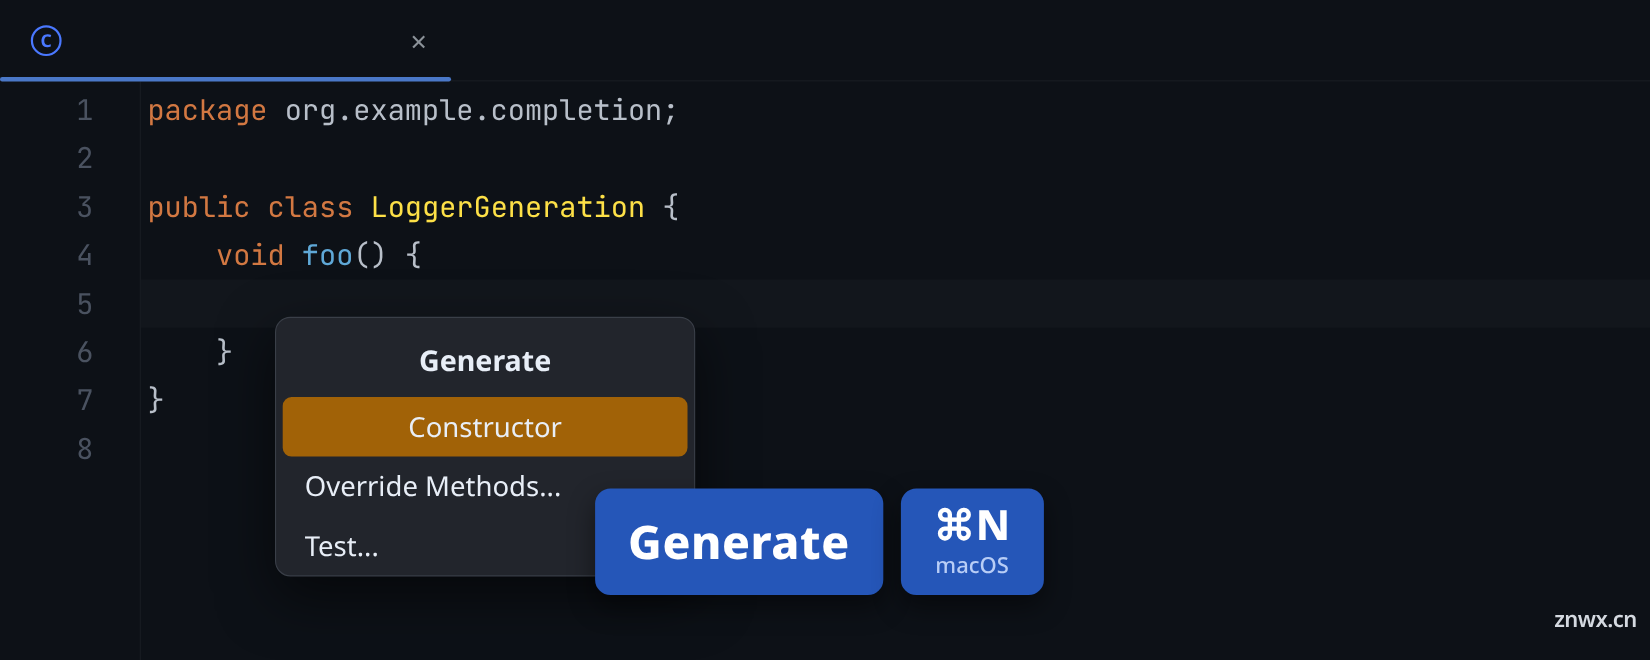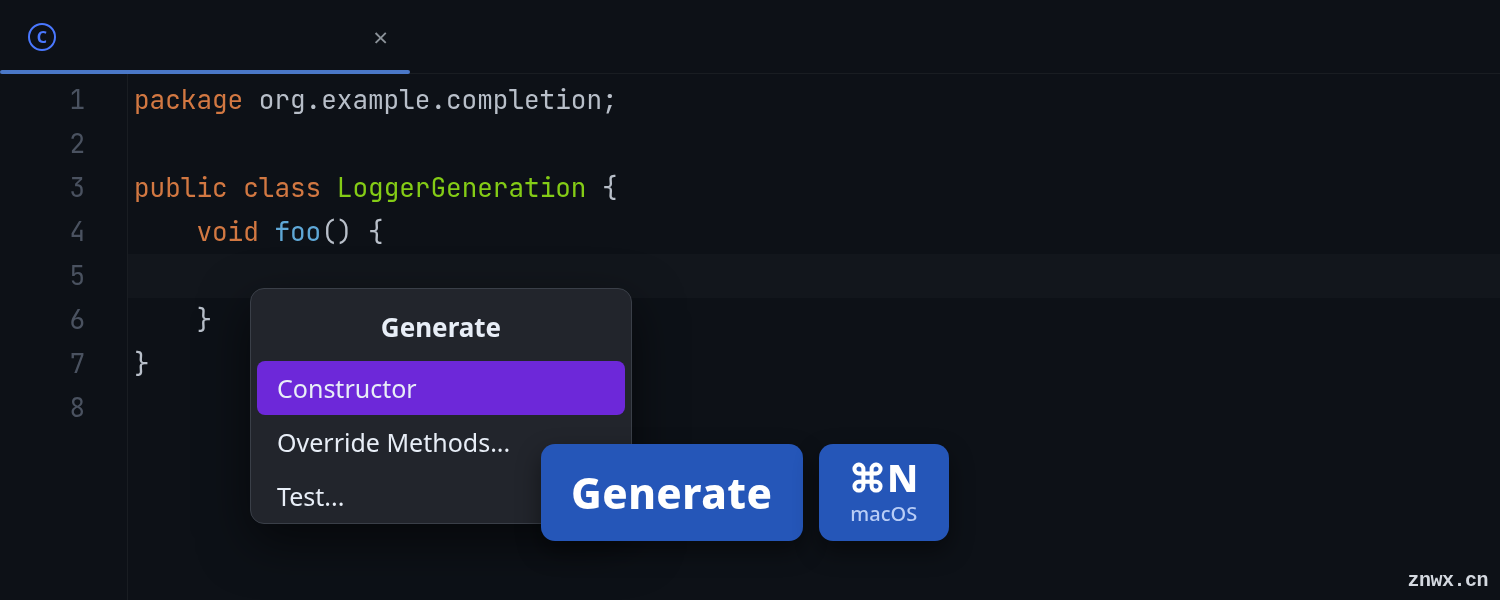--- a/index.html
+++ b/index.html
@@ -82,21 +82,21 @@
   .line.hl {
     background: rgba(255,255,255,0.025);
     margin-left: -6px;
     padding-left: 6px;
     margin-right: 0;
   }
 
   
   .kw { color: #d27842; }       
   .pkg { color: #b8bfc9; }      
-  .cls { color: #84cc16; }      
+  .cls { color: #fde047; }      
   .fn  { color: #5fa8d7; }      
   .pn  { color: #b8bfc9; }      
 
   
   .popup {
     position: absolute;
     left: 250px;
     top: 288px;
     width: 382px;
     background: #22252c;
@@ -116,21 +116,22 @@
   }
   .popup-item {
     font-size: 25px;
     color: #e8eef7;
     padding: 10px 20px;
     margin: 0 6px;
     border-radius: 8px;
     cursor: pointer;
   }
   .popup-item.selected {
-    background: #6d28d9;
+    background: #a16207;
+    text-align: center;
   }
 
   
   .badge-row {
     position: absolute;
     left: 541px;
     top: 444px;
     display: flex;
     gap: 16px;
     z-index: 10;
@@ -158,27 +159,26 @@
     font-weight: 500;
     color: #b8cdf6;
     margin-top: 4px;
     text-align: right;
   }
 
   
   .watermark {
     position: absolute;
     right: 12px;
-    bottom: 8px;
+    bottom: 24px;
     font-size: 20px;
     font-weight: 600;
     color: #d4d9e0;
     letter-spacing: -0.5px;
     z-index: 20;
-    font-family: Liberation Mono, monospace;
   }
 </style>
 </head>
 <body>
 
 <div class="tab-bar">
   <div class="tab">
     <span class="file-icon">C</span>
     <span class="spacer"></span>
     <span class="close-icon">×</span>

